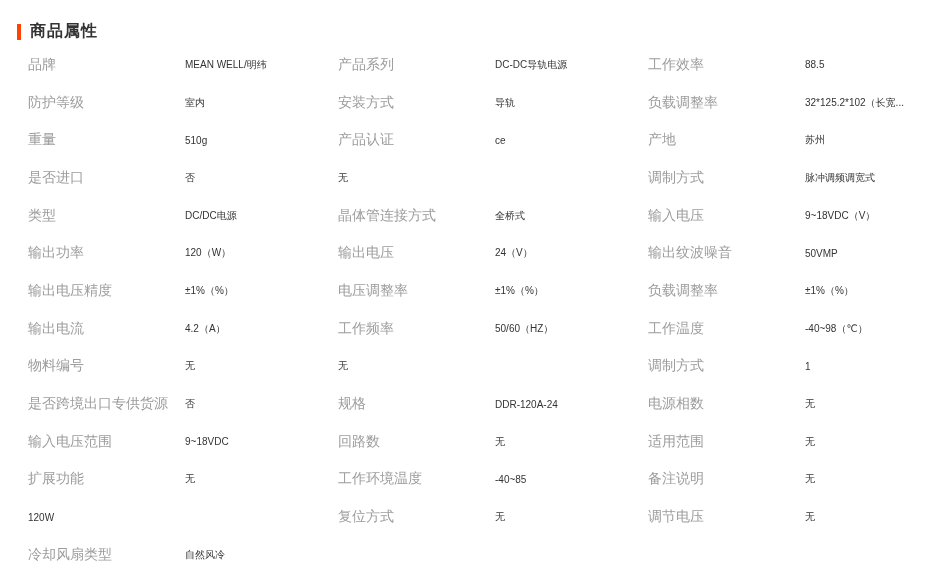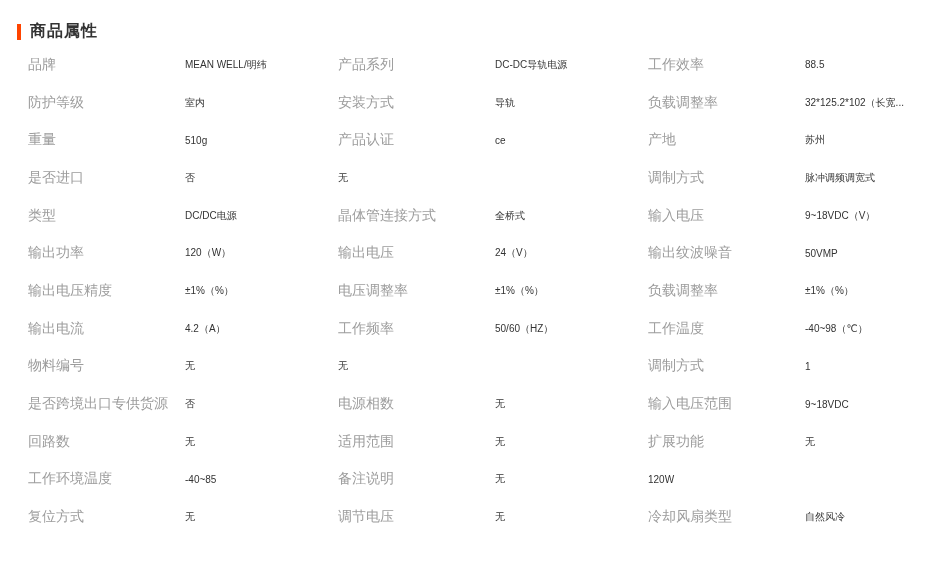--- a/index.html
+++ b/index.html
@@ -170,20 +170,24 @@
     </div>
   <div class="pair">
       <span class="lbl">调制方式</span>
       <span class="val">1</span>
     </div>
   <div class="pair">
       <span class="lbl">是否跨境出口专供货源</span>
       <span class="val">否</span>
     </div>
   <div class="pair">
+      <span class="lbl">规格</span>
+      <span class="val">DDR-120A-24</span>
+    </div>
+  <div class="pair">
       <span class="lbl">电源相数</span>
       <span class="val">无</span>
     </div>
   <div class="pair">
       <span class="lbl">输入电压范围</span>
       <span class="val">9~18VDC</span>
     </div>
   <div class="pair">
       <span class="lbl">回路数</span>
       <span class="val">无</span>

